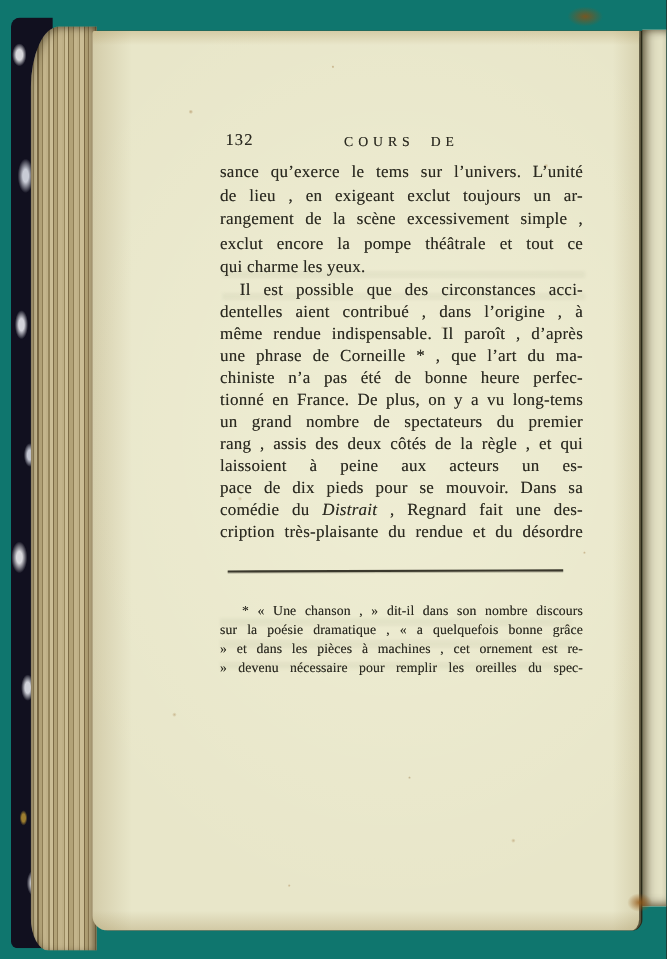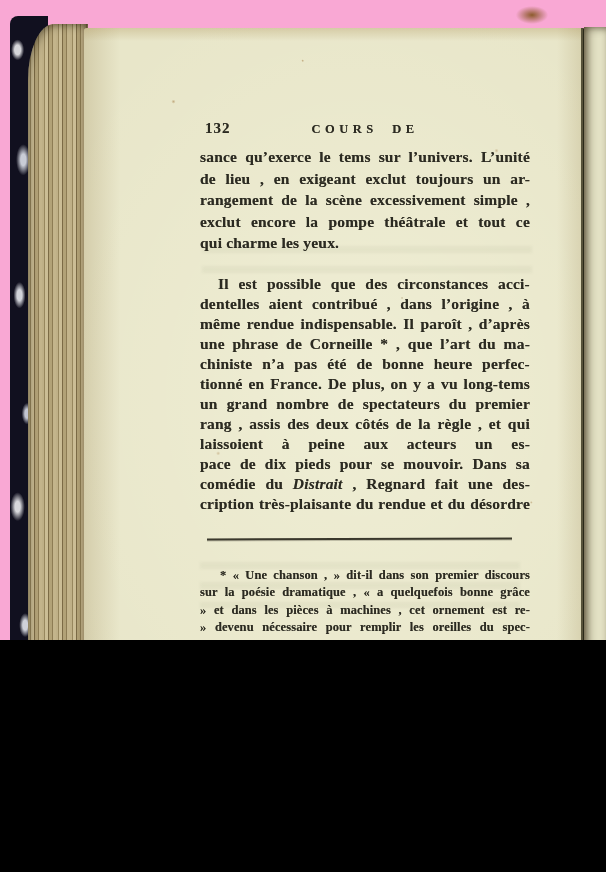--- a/index.html
+++ b/index.html
@@ -1,20 +1,19 @@
 <!DOCTYPE html>
 <html><head>
 <meta charset="utf-8">
 <style>
   html,body{margin:0;padding:0;background:#000;}
   .stage{
-    position:relative;width:606px;height:640px;overflow:hidden;
-    background:#f9a8d4;
+    position:relative;width:606px;height:872px;overflow:hidden;
+    background:#0f766e;
     font-family:"Liberation Serif", serif;
-    font-weight:bold;
   }
   
   .marble{
     position:absolute;left:10px;top:16px;width:38px;height:846px;
     background-color:#11101f;
     background-image:
       radial-gradient(10px 16px at 20% 4%,  #d6d6da 0 30%, transparent 65%),
       radial-gradient(8px 20px  at 70% 9%,  #b9bcc9 0 25%, transparent 60%),
       radial-gradient(12px 26px at 35% 17%, #c9ccd6 0 22%, transparent 60%),
       radial-gradient(6px 14px  at 60% 24%, #8b92b5 0 30%, transparent 65%),
@@ -101,21 +100,21 @@
   .hdr{position:relative;height:22px;margin-bottom:6px;}
   .hdr .pageno{position:absolute;left:5px;top:2px;font-size:15px;letter-spacing:1px;}
   .hdr .running{position:absolute;left:0;right:0;top:4px;text-align:center;
     font-size:12.5px;letter-spacing:4.5px;word-spacing:7px;}
   .para .line{
     text-align:justify;text-align-last:justify;
     overflow:hidden;white-space:normal;
   }
   .para.p1 .line{height:21.5px;line-height:21.5px;}
   .para.p2 .line{height:20px;line-height:20px;}
-  .para.p2{margin-top:20px;}
+  .para.p2{}
   .line.end{text-align-last:left;}
   .line.indent{text-indent:18px;}
   .it{font-style:italic;}
   .rule{
     width:305px;height:2px;margin:24px 0 0 7px;background:#3a382c;
     box-shadow:0 1px 0 rgba(58,56,44,.25);
     transform:rotate(-.2deg);
   }
   .footnote{margin-top:27px;font-size:12.5px;letter-spacing:.1px;}
   .footnote .line{height:17.5px;line-height:17.5px;text-align:justify;text-align-last:justify;overflow:hidden;}
@@ -158,21 +157,21 @@
           <div class="line"><span>rang , assis des deux côtés de la règle , et qui</span></div>
           <div class="line"><span>laissoient à peine aux acteurs un es-</span></div>
           <div class="line"><span>pace de dix pieds pour se mouvoir. Dans sa</span></div>
           <div class="line"><span>comédie du </span><span class="it">Distrait</span><span> , Regnard fait une des-</span></div>
           <div class="line"><span>cription très-plaisante du rendue et du désordre</span></div>
         </div>
 
       <div class="rule"></div>
 
       <div class="footnote">
-          <div class="line indent"><span>* « Une chanson , » dit-il dans son premier discours</span></div>
+          <div class="line indent"><span>* « Une chanson , » dit-il dans son nombre discours</span></div>
           <div class="line"><span>sur la poésie dramatique , « a quelquefois bonne grâce</span></div>
           <div class="line"><span>» et dans les pièces à machines , cet ornement est re-</span></div>
           <div class="line"><span>» devenu nécessaire pour remplir les oreilles du spec-</span></div>
         </div>
     </div>
   </div>
 
   <div class="strip"></div>
   <div class="spot-top"></div>
   <div class="spot-bottom"></div>

